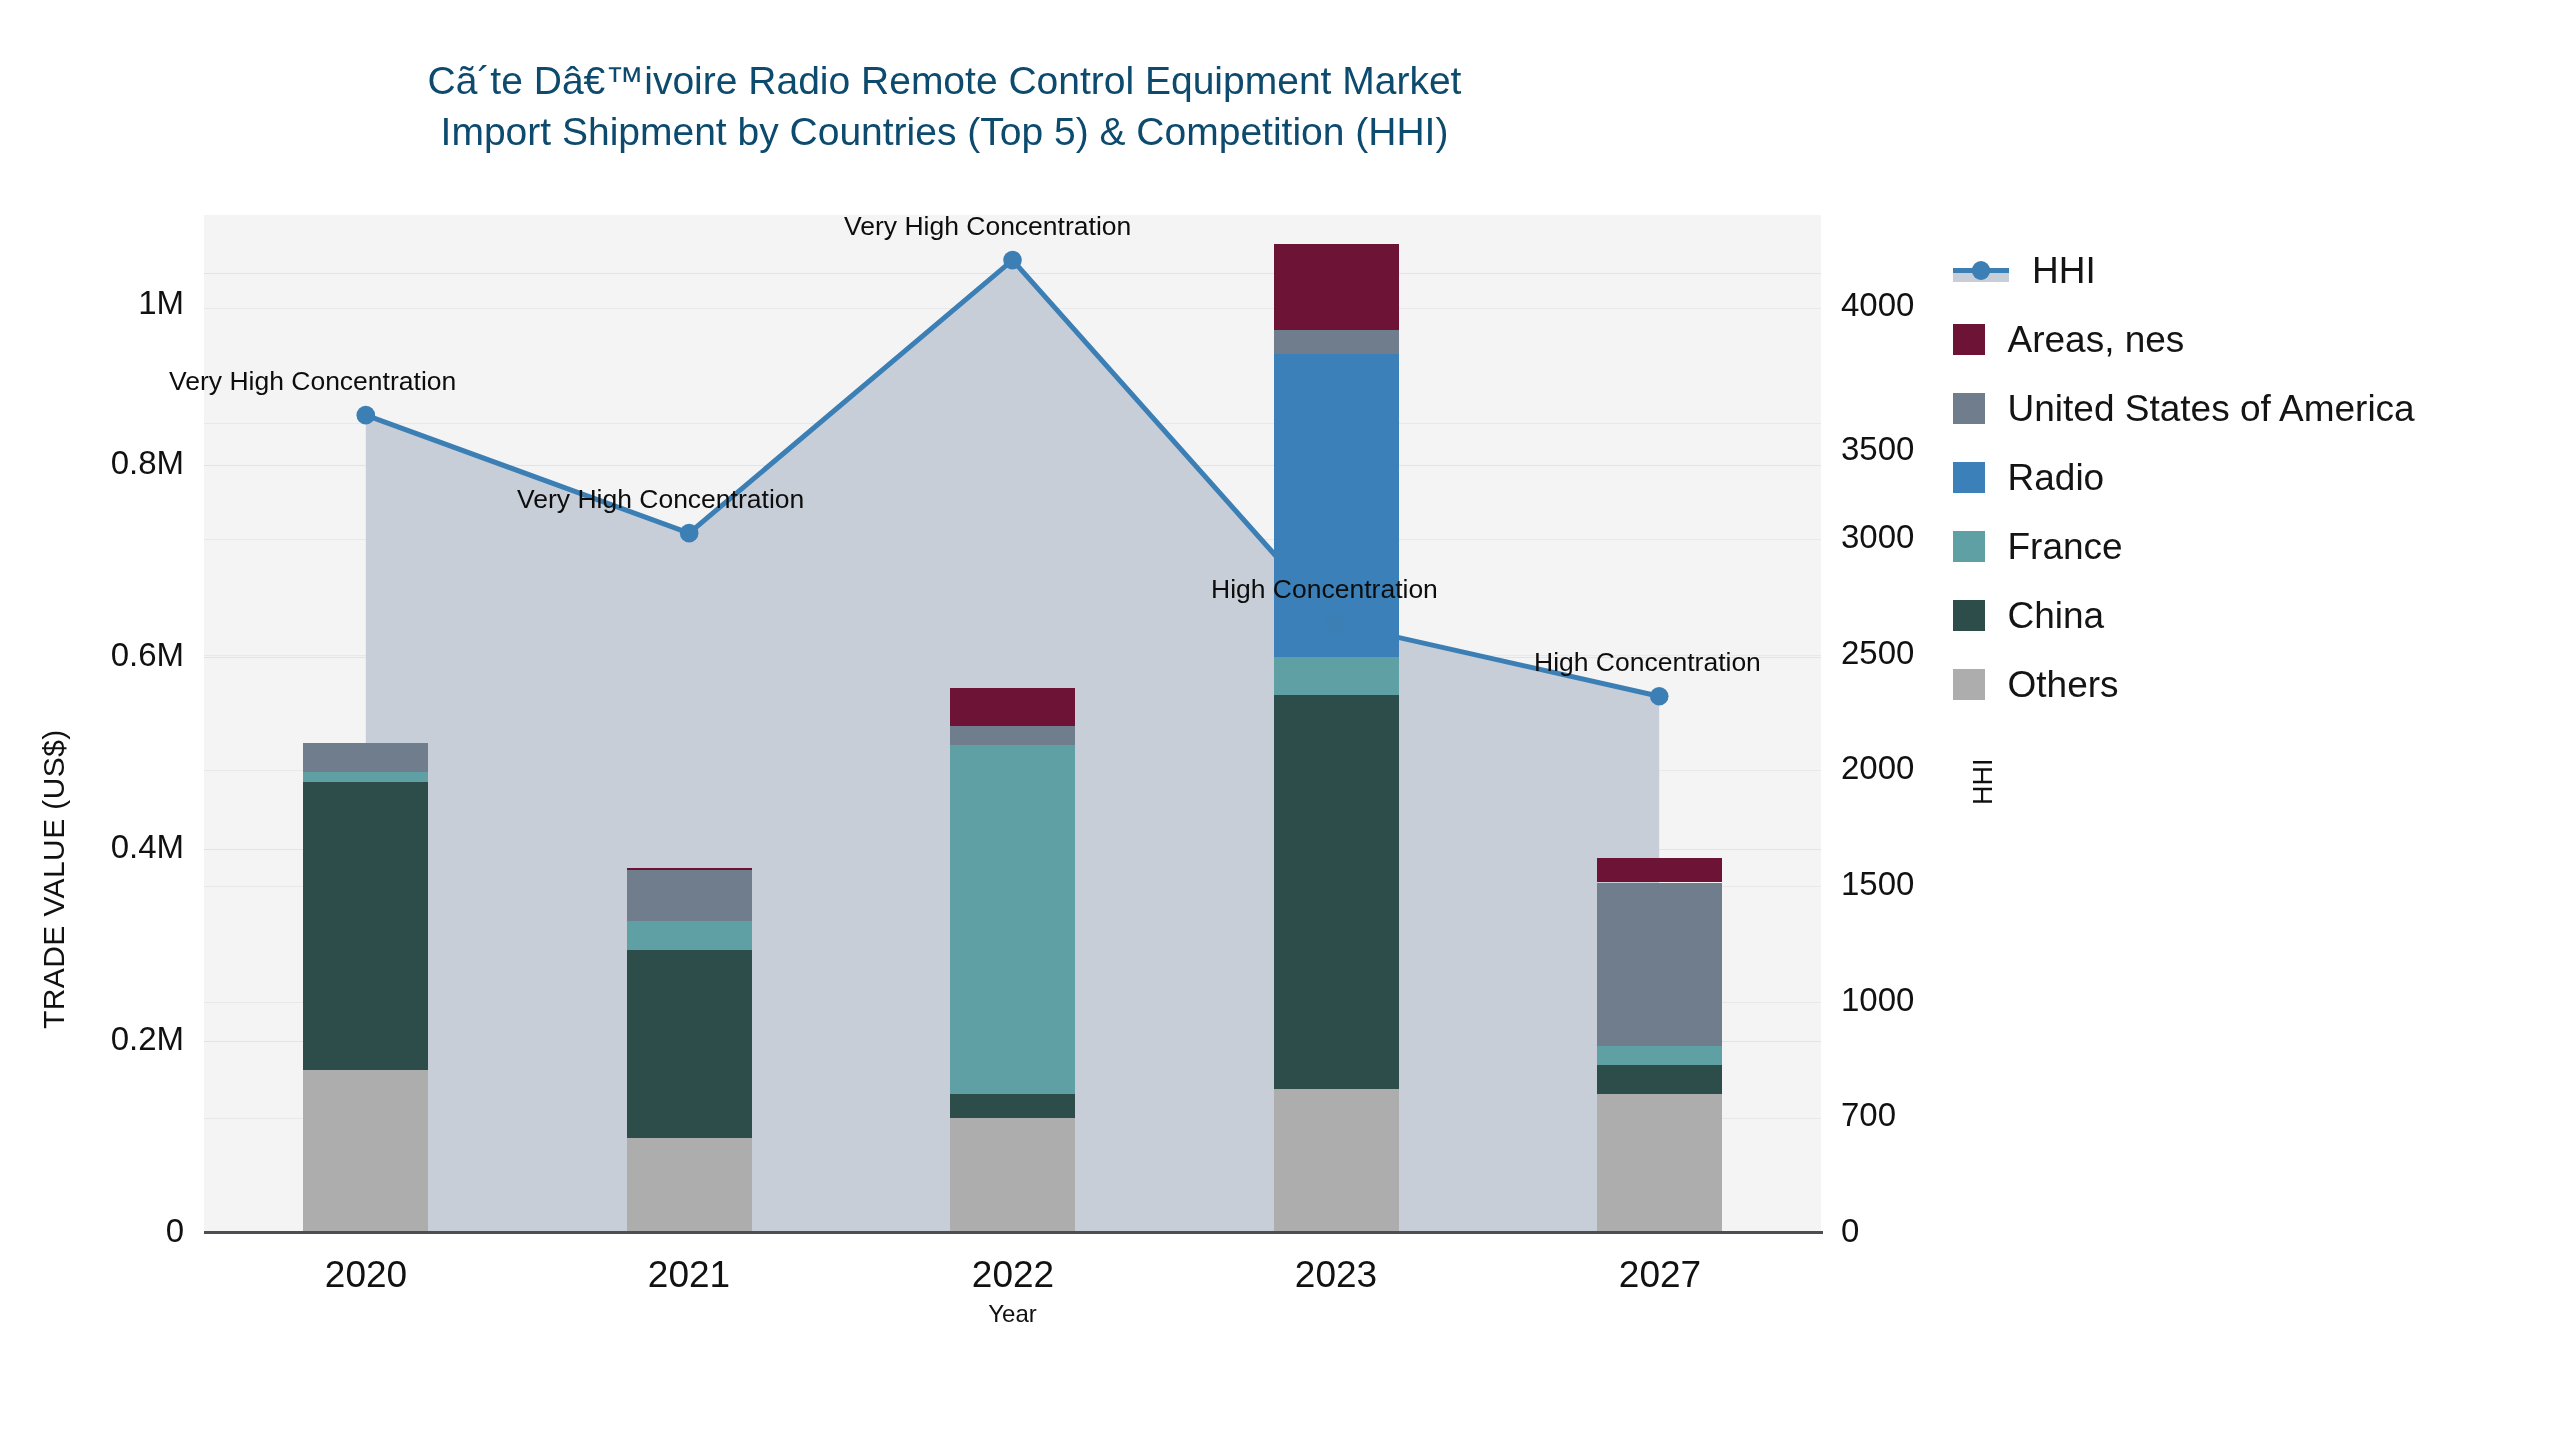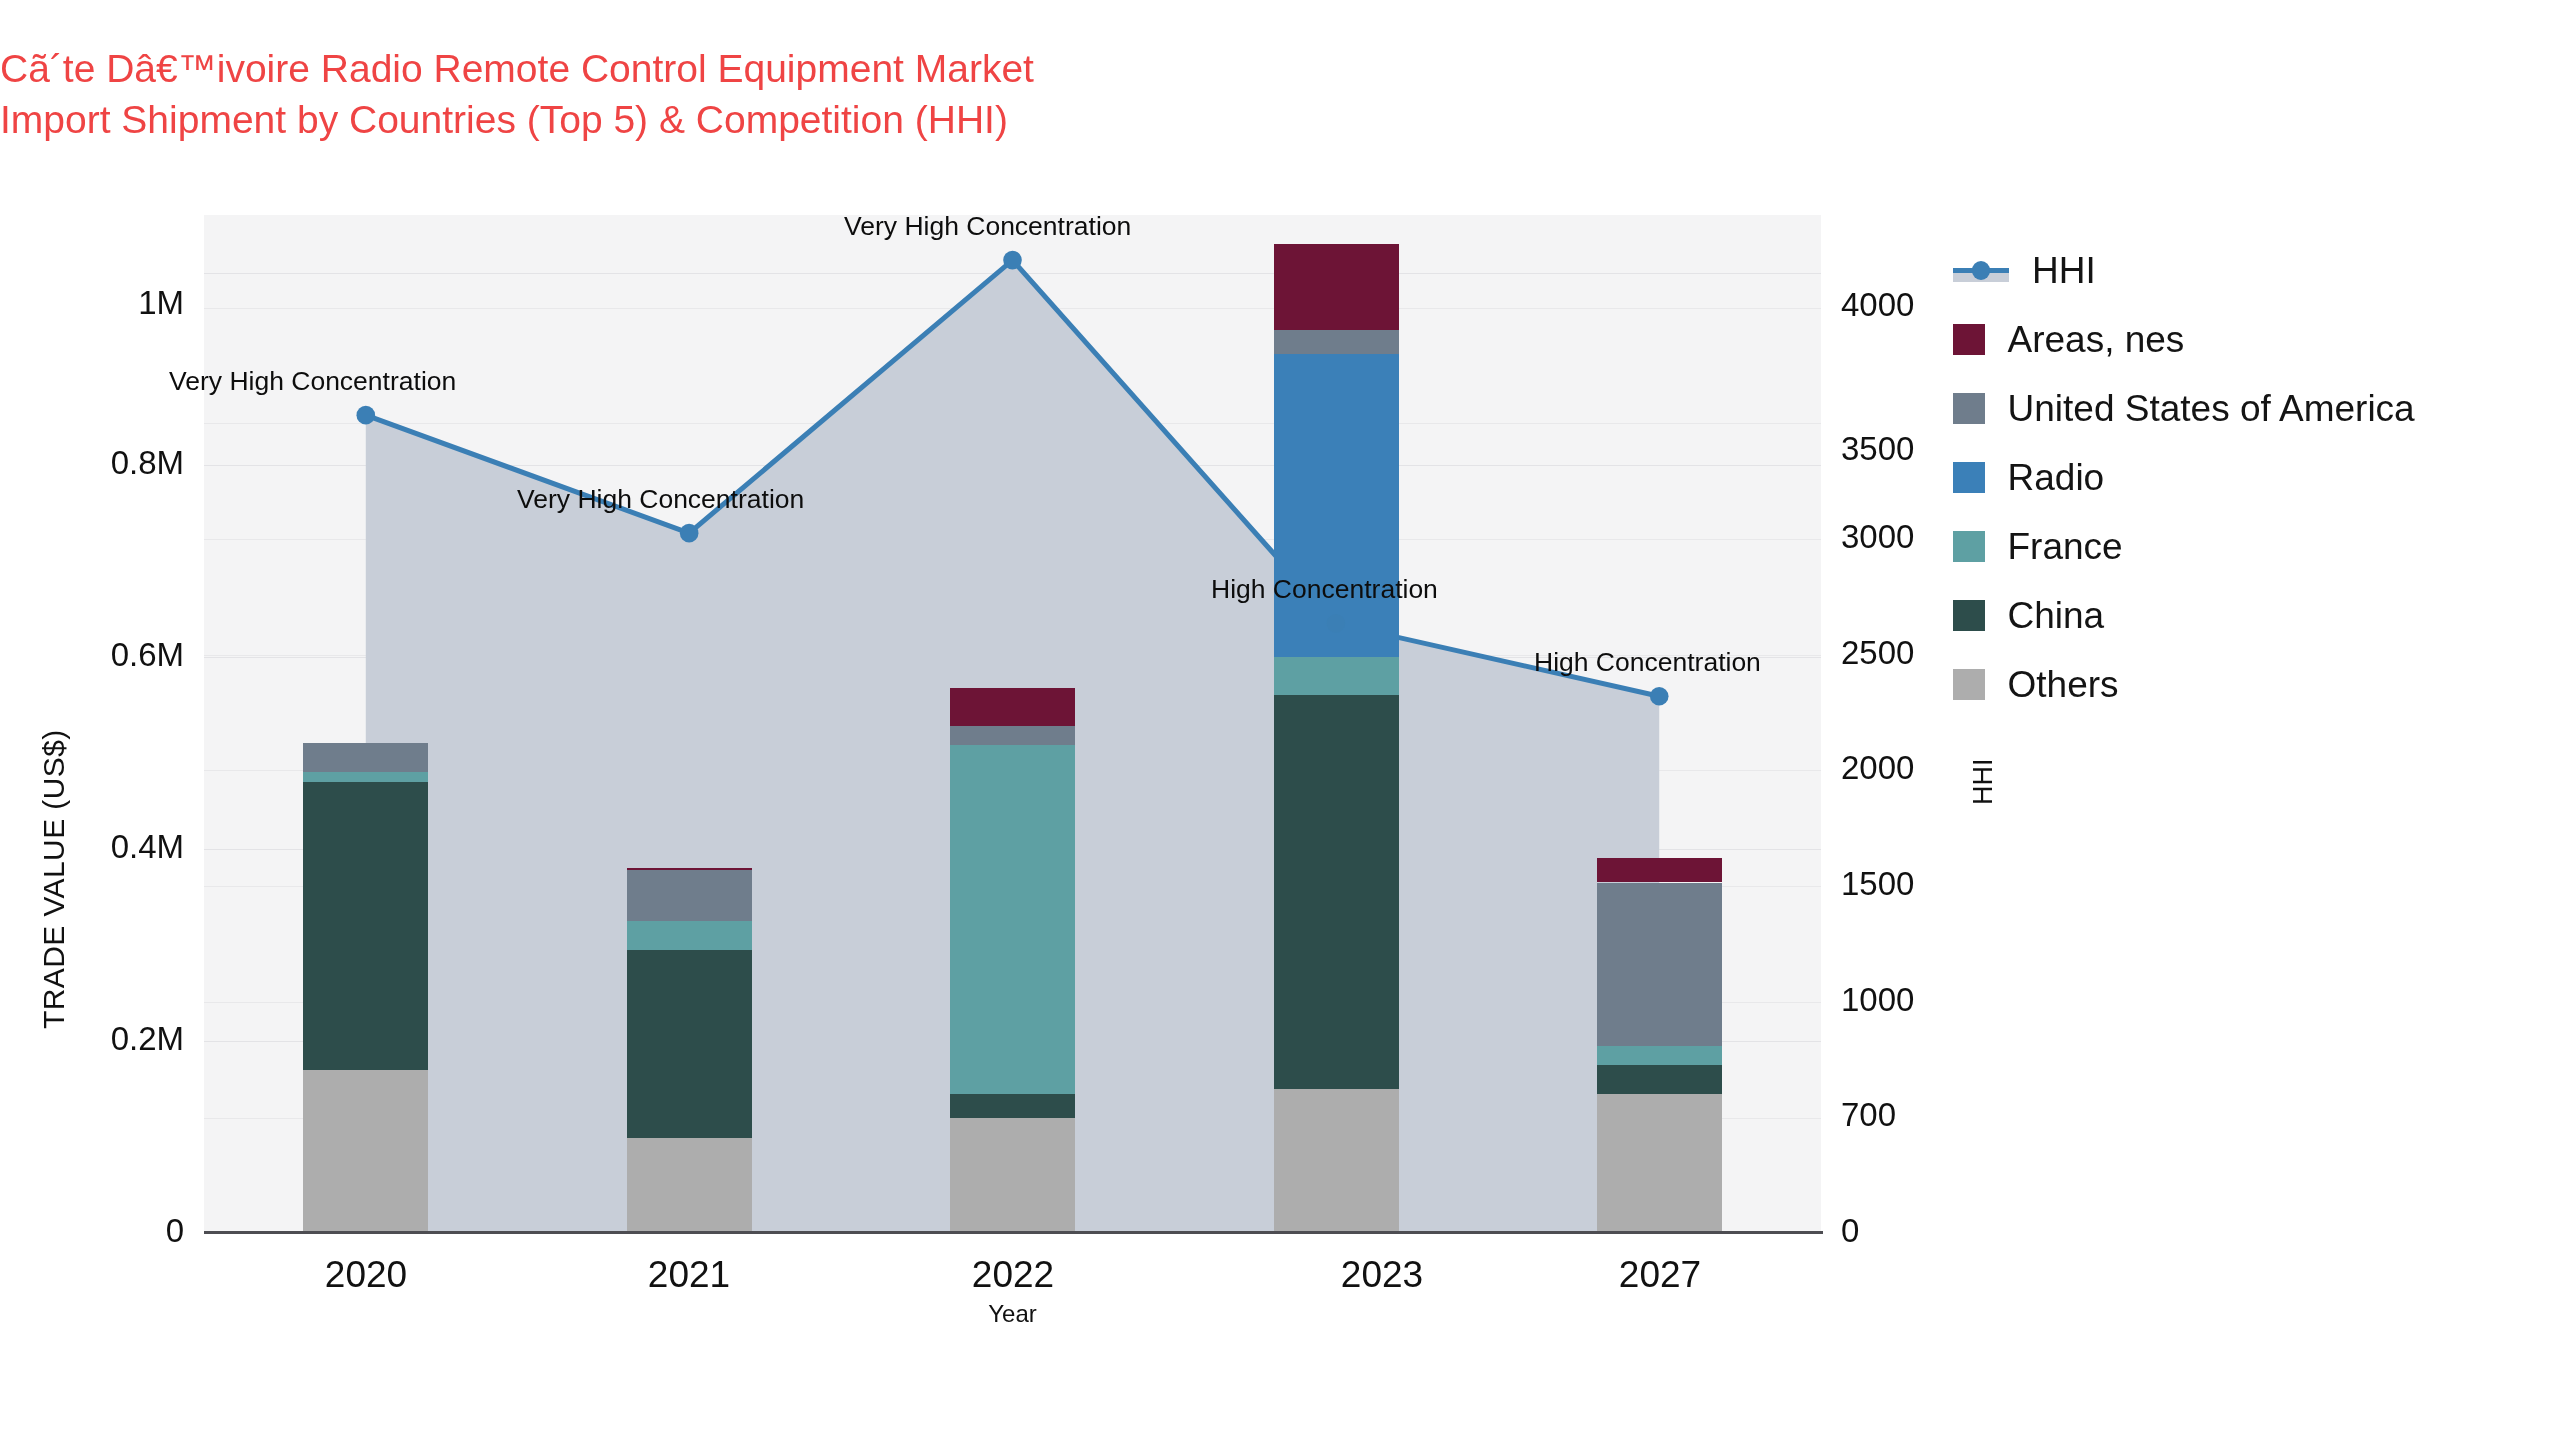--- a/index.html
+++ b/index.html
@@ -1,20 +1,20 @@
 <!DOCTYPE html>
 <html style="font-size:11.4px"><head>
 <meta charset="utf-8">
 <style>
   html,body{margin:0;padding:0;}
   body{width:2576px;height:1449px;background:#ffffff;font-family:"Liberation Sans",sans-serif;overflow:hidden;}
   #root{position:relative;width:2576px;height:1449px;}
 
-  .title{position:absolute;left:0;top:44px;width:1889px;
-         font-size:39px;color:#ef4444;line-height:1.30;font-weight:400;}
+  .title{position:absolute;left:0;top:56px;width:1889px;text-align:center;
+         font-size:39px;color:#0c4a6e;line-height:1.30;font-weight:400;}
   .title .ln{display:block;}
 
   
   #plot{position:absolute;left:204px;top:215px;width:1617px;height:1018px;background:#f4f4f5;}
   #plotclip{position:absolute;left:0;top:0;width:100%;height:100%;overflow:hidden;}
   .gridline{position:absolute;left:0;width:100%;height:1.4px;background:#e8e8ea;}
   .gridline.maj{background:#e3e3e6;}
 
   .bar{position:absolute;bottom:0;width:125px;}
   .seg{position:absolute;left:0;width:100%;}
@@ -138,21 +138,21 @@
       <div class="ytick" style="right: auto; left: 1841px; top: 749px;">2000</div>
       <div class="ytick" style="right: auto; left: 1841px; top: 634px;">2500</div>
       <div class="ytick" style="right: auto; left: 1841px; top: 518px;">3000</div>
       <div class="ytick" style="right: auto; left: 1841px; top: 402px; margin-top: 28px;">3500</div>
       <div class="ytick" style="right: auto; left: 1841px; top: 286px;">4000</div>
     </div>
   <div id="xtl">
       <div class="xtick" style="left: 280px;">2020</div>
       <div class="xtick" style="left: 603px;">2021</div>
       <div class="xtick" style="left: 927px;">2022</div>
-      <div class="xtick" style="left: 1296px;">2023</div>
+      <div class="xtick" style="left: 1250px;">2023</div>
       <div class="xtick" style="left: 1574px;">2027</div>
     </div>
   <div id="annl">
       <div class="ann" style="left: 169px; top: 366px;">Very High Concentration</div>
       <div class="ann" style="left: 517px; top: 484px;">Very High Concentration</div>
       <div class="ann" style="left: 844px; top: 211px;">Very High Concentration</div>
       <div class="ann" style="left: 1211px; top: 574px;">High Concentration</div>
       <div class="ann" style="left: 1534px; top: 647px;">High Concentration</div>
     </div>
 

